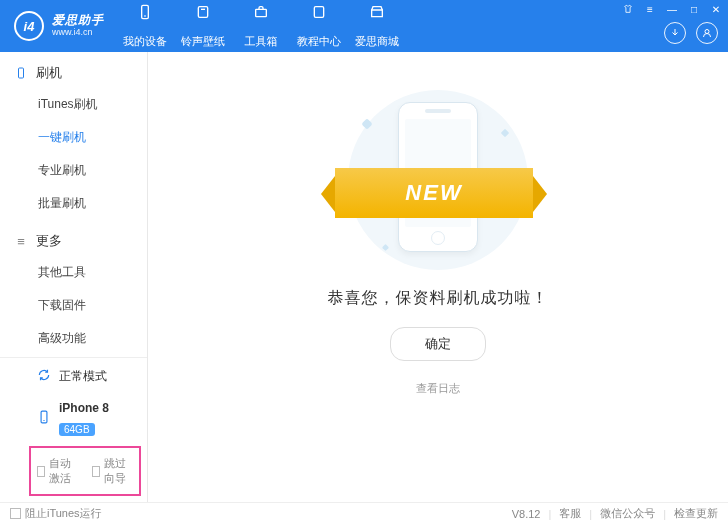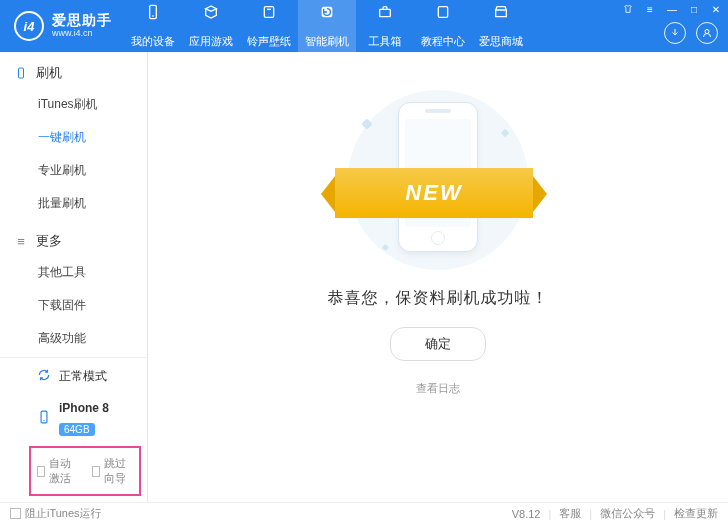--- a/index.html
+++ b/index.html
@@ -3,21 +3,21 @@
   <meta charset="utf-8">
   <style>
     * { margin: 0; padding: 0; box-sizing: border-box; font-family: "Microsoft YaHei", Arial, sans-serif; }
     body { width: 728px; height: 524px; overflow: hidden; background: #fff; }
 
     
     .header { height: 52px; background: #2680eb; display: flex; align-items: center; color: #fff; position: relative; }
     .logo-block { display: flex; align-items: center; padding: 0 12px 0 14px; gap: 8px; }
     .logo-circle { width: 30px; height: 30px; border: 2px solid #fff; border-radius: 50%; display: flex; align-items: center; justify-content: center; font-weight: bold; font-size: 13px; font-style: italic; }
     .logo-text { display: flex; flex-direction: column; line-height: 1.1; }
-    .logo-title { font-size: 14px; font-weight: bold; letter-spacing: 1px; }
+    .logo-title { font-size: 12px; font-weight: bold; letter-spacing: 1px; font-style: italic; }
     .logo-sub { font-size: 9px; opacity: 0.9; }
 
     .nav { display: flex; align-items: stretch; height: 100%; }
     .nav-item { width: 58px; display: flex; flex-direction: column; align-items: center; justify-content: center; gap: 13px; font-size: 11px; cursor: pointer; }
     .nav-item.active { background: rgba(255,255,255,0.18); }
     .nav-icon { width: 18px; height: 18px; display: flex; align-items: center; justify-content: center; }
 
     .win-controls { position: absolute; right: 4px; top: 2px; display: flex; gap: 6px; align-items: center; }
     .win-btn { width: 16px; height: 14px; display: flex; align-items: center; justify-content: center; cursor: pointer; color: #fff; font-size: 10px; }
 
@@ -94,44 +94,25 @@
           <svg width="16" height="16" viewBox="0 0 24 24" fill="none" stroke="#fff" stroke-width="2">
             <rect x="7" y="2" width="10" height="20" rx="2"></rect>
             <line x1="11" y1="18" x2="13" y2="18"></line>
           </svg>
         </span>
       <span>我的设备</span>
     </div>
     <div class="nav-item">
       <span class="nav-icon">
           <svg width="16" height="16" viewBox="0 0 24 24" fill="none" stroke="#fff" stroke-width="2">
-            <path d="M12 3 L4 7 L12 11 L20 7 Z"></path>
-            <path d="M4 7 V17 L12 21 L20 17 V7"></path>
-          </svg>
-        </span>
-      <span>应用游戏</span>
-    </div>
-    <div class="nav-item">
-      <span class="nav-icon">
-          <svg width="16" height="16" viewBox="0 0 24 24" fill="none" stroke="#fff" stroke-width="2">
             <rect x="5" y="4" width="14" height="16" rx="2"></rect>
             <line x1="9" y1="8" x2="15" y2="8"></line>
           </svg>
         </span>
       <span>铃声壁纸</span>
-    </div>
-    <div class="nav-item active">
-      <span class="nav-icon">
-          <svg width="16" height="16" viewBox="0 0 24 24" fill="#fff">
-            <rect x="4" y="4" width="16" height="16" rx="3" fill="#fff"></rect>
-            <path d="M12 7 A5 5 0 1 1 7 12" fill="none" stroke="#2680eb" stroke-width="2"></path>
-            <path d="M7 7 L7 12 L12 12" fill="none" stroke="#2680eb" stroke-width="2"></path>
-          </svg>
-        </span>
-      <span>智能刷机</span>
     </div>
     <div class="nav-item">
       <span class="nav-icon">
           <svg width="16" height="16" viewBox="0 0 24 24" fill="none" stroke="#fff" stroke-width="2">
             <rect x="4" y="8" width="16" height="11" rx="1"></rect>
             <path d="M9 8 V6 a2 2 0 0 1 2-2 h2 a2 2 0 0 1 2 2 V8"></path>
           </svg>
         </span>
       <span>工具箱</span>
     </div>

